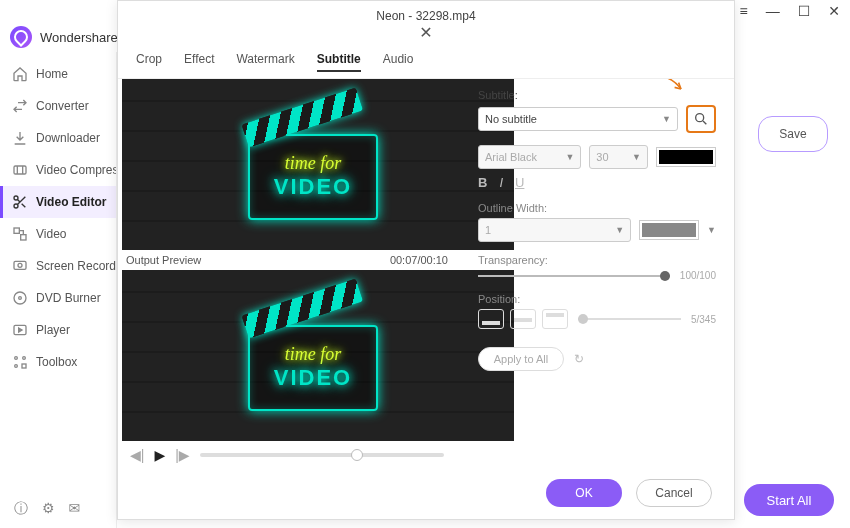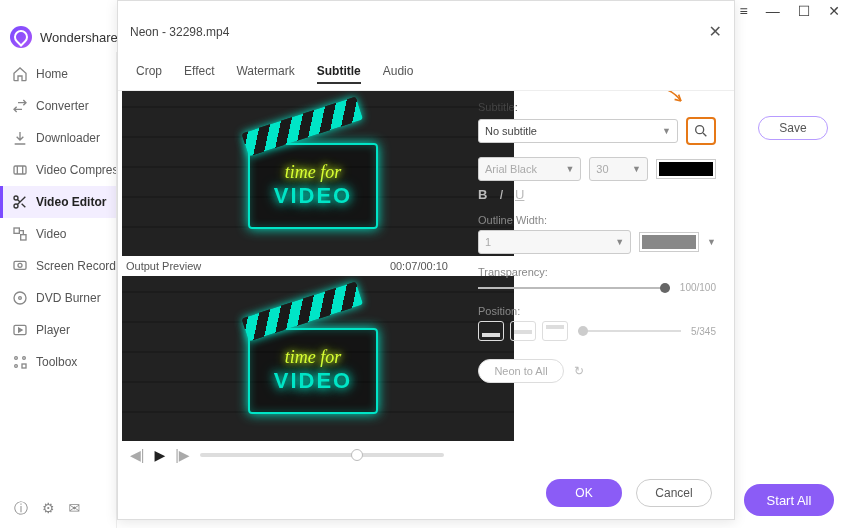--- a/index.html
+++ b/index.html
@@ -17,29 +17,29 @@
 
 .sidebar { width: 117px; border-right: 1px solid #eee; padding-top: 6px; position: relative; }
 .side-item { display: flex; align-items: center; gap: 8px; padding: 8px 12px; font-size: 12px; color: #555; cursor: pointer; white-space: nowrap; overflow: hidden; }
 .side-item.active { background: #f3eeff; color: #222; font-weight: 600; border-left: 3px solid #7b4bff; padding-left: 9px; }
 .side-icon { width: 16px; height: 16px; flex-shrink: 0; }
 .side-icon svg { width: 100%; height: 100%; }
 
 .content { flex: 1; position: relative; }
 
 .right-panel { position: absolute; right: 12px; top: 64px; width: 90px; display: flex; flex-direction: column; gap: 10px; align-items: center; }
-.save-btn { width: 70px; height: 24px; border: 1px solid #b79bff; border-radius: 14px; background: #fff; color: #555; font-size: 12px; cursor: pointer; }
+.save-btn { width: 70px; height: 36px; border: 1px solid #b79bff; border-radius: 14px; background: #fff; color: #555; font-size: 12px; cursor: pointer; }
 .start-btn { position: absolute; right: 16px; bottom: 12px; width: 90px; height: 32px; background: #8b5cf6; color: #fff; border: none; border-radius: 16px; font-size: 13px; cursor: pointer; }
 
 .bottom-icons { position: absolute; left: 14px; bottom: 10px; display: flex; gap: 14px; color: #888; }
 .bottom-icons span { cursor: pointer; font-size: 14px; }
 
 
 .dialog { position: absolute; left: 117px; top: 0; width: 618px; height: 520px; background: #fff; border: 1px solid #ddd; box-shadow: 0 2px 12px rgba(0,0,0,0.1); display: flex; flex-direction: column; }
-.dlg-title { display: flex; align-items: center; justify-content: space-between; padding: 21px 12px; font-size: 12px; color: #444; }
+.dlg-title { display: flex; align-items: center; justify-content: space-between; padding: 8px 12px; font-size: 12px; color: #444; flex-direction: column; }
 .dlg-close { cursor: pointer; font-size: 16px; color: #555; }
 .tabs { display: flex; gap: 22px; padding: 2px 18px 6px; font-size: 12px; color: #555; border-bottom: 1px solid #eee; }
 .tab { cursor: pointer; padding-bottom: 4px; }
 .tab.active { color: #222; font-weight: 600; border-bottom: 2px solid #333; }
 
 .dlg-body { flex: 1; display: flex; overflow: hidden; }
 .preview-col { width: 338px; display: flex; flex-direction: column; padding: 0 4px; }
 .vid { width: 392px; height: 188px; background: #1a1a1a; position: relative; overflow: hidden; }
 .brick { position: absolute; inset: 0; background:
   repeating-linear-gradient(0deg, #2a2a2a 0, #2a2a2a 28px, #1e1e1e 28px, #1e1e1e 30px),
@@ -324,21 +324,21 @@
             <div class="pos-icon t"></div>
           </div>
           <div class="sline dis">
               <div class="sknob dis"></div>
             </div>
           <span class="sval">5/345</span>
         </div>
       </div>
 
       <div class="apply-row">
-        <button class="apply-btn">Neon to All</button>
+        <button class="apply-btn">Apply to All</button>
         <span style="color:#bbb">↻</span>
       </div>
     </div>
   </div>
 
   <div class="dlg-foot">
     <button class="ok-btn">OK</button>
     <button class="cancel-btn">Cancel</button>
   </div>
 </div>

